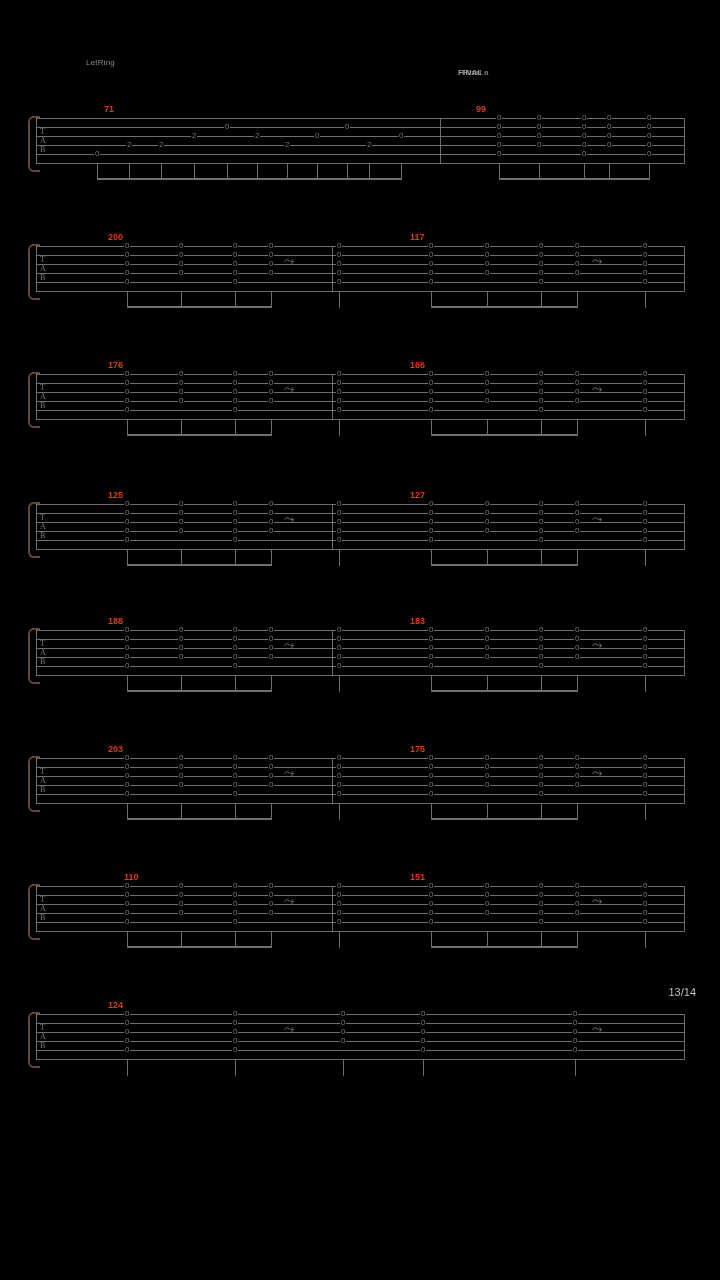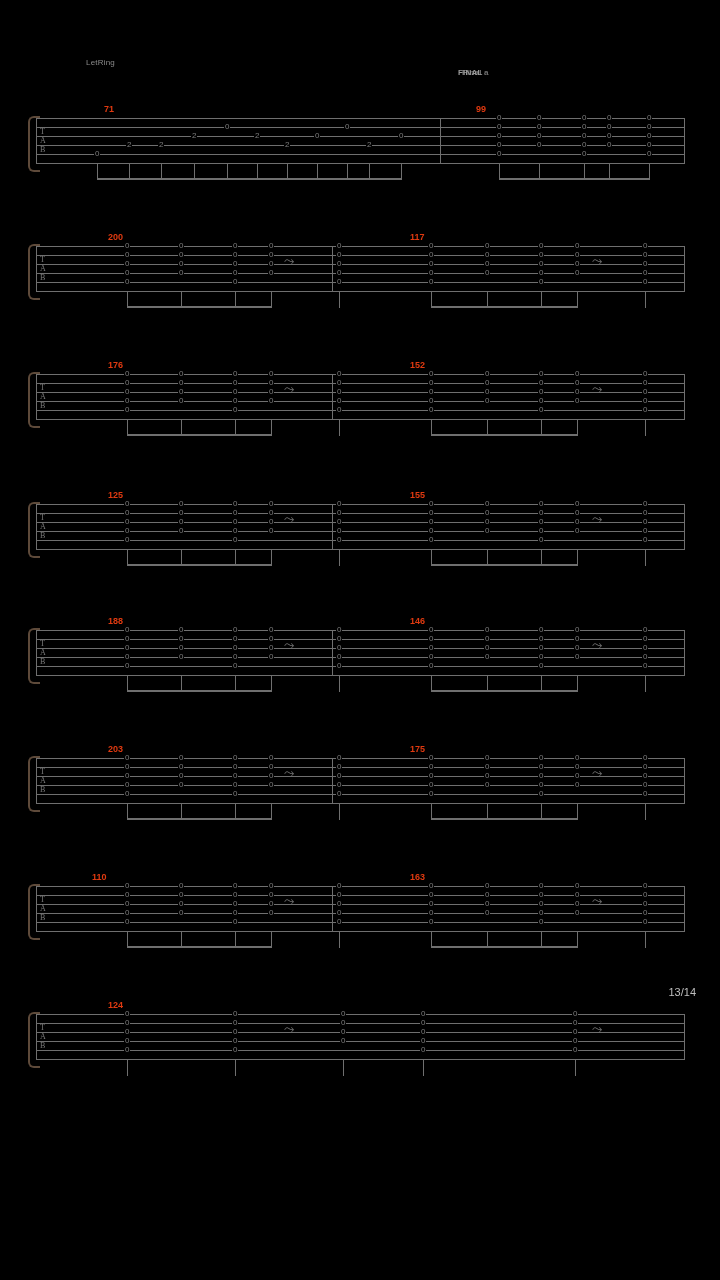--- a/index.html
+++ b/index.html
@@ -232,21 +232,21 @@
         <div class="brace"></div>
         <div class="tabclef" style="top: 9px;">
           <div>T</div>
           <div>A</div>
           <div>B</div>
         </div>
         <div class="barline" style="left: 0px;"></div>
         <div class="barline" style="left: 296px;"></div>
         <div class="barline" style="left: 648px;"></div>
         <div class="measnum" style="left: 72px; top: -14px;">176</div>
-        <div class="measnum" style="left: 374px; top: -14px;">152</div>
+        <div class="measnum" style="left: 374px; top: -14px;">166</div>
         <div class="note" style="left: 88px; top: -4px;">0</div>
         <div class="note" style="left: 88px; top: 5px;">0</div>
         <div class="note" style="left: 88px; top: 14px;">0</div>
         <div class="note" style="left: 88px; top: 23px;">0</div>
         <div class="note" style="left: 88px; top: 32px;">0</div>
         <div class="note" style="left: 142px; top: -4px;">0</div>
         <div class="note" style="left: 142px; top: 5px;">0</div>
         <div class="note" style="left: 142px; top: 14px;">0</div>
         <div class="note" style="left: 142px; top: 23px;">0</div>
         <div class="note" style="left: 196px; top: -4px;">0</div>
@@ -317,21 +317,21 @@
         <div class="brace"></div>
         <div class="tabclef" style="top: 9px;">
           <div>T</div>
           <div>A</div>
           <div>B</div>
         </div>
         <div class="barline" style="left: 0px;"></div>
         <div class="barline" style="left: 296px;"></div>
         <div class="barline" style="left: 648px;"></div>
         <div class="measnum" style="left: 72px; top: -14px;">125</div>
-        <div class="measnum" style="left: 374px; top: -14px;">155</div>
+        <div class="measnum" style="left: 374px; top: -14px;">127</div>
         <div class="note" style="left: 88px; top: -4px;">0</div>
         <div class="note" style="left: 88px; top: 5px;">0</div>
         <div class="note" style="left: 88px; top: 14px;">0</div>
         <div class="note" style="left: 88px; top: 23px;">0</div>
         <div class="note" style="left: 88px; top: 32px;">0</div>
         <div class="note" style="left: 142px; top: -4px;">0</div>
         <div class="note" style="left: 142px; top: 5px;">0</div>
         <div class="note" style="left: 142px; top: 14px;">0</div>
         <div class="note" style="left: 142px; top: 23px;">0</div>
         <div class="note" style="left: 196px; top: -4px;">0</div>
@@ -402,21 +402,21 @@
         <div class="brace"></div>
         <div class="tabclef" style="top: 9px;">
           <div>T</div>
           <div>A</div>
           <div>B</div>
         </div>
         <div class="barline" style="left: 0px;"></div>
         <div class="barline" style="left: 296px;"></div>
         <div class="barline" style="left: 648px;"></div>
         <div class="measnum" style="left: 72px; top: -14px;">188</div>
-        <div class="measnum" style="left: 374px; top: -14px;">146</div>
+        <div class="measnum" style="left: 374px; top: -14px;">183</div>
         <div class="note" style="left: 88px; top: -4px;">0</div>
         <div class="note" style="left: 88px; top: 5px;">0</div>
         <div class="note" style="left: 88px; top: 14px;">0</div>
         <div class="note" style="left: 88px; top: 23px;">0</div>
         <div class="note" style="left: 88px; top: 32px;">0</div>
         <div class="note" style="left: 142px; top: -4px;">0</div>
         <div class="note" style="left: 142px; top: 5px;">0</div>
         <div class="note" style="left: 142px; top: 14px;">0</div>
         <div class="note" style="left: 142px; top: 23px;">0</div>
         <div class="note" style="left: 196px; top: -4px;">0</div>
@@ -571,22 +571,22 @@
         </div>
         <div class="brace"></div>
         <div class="tabclef" style="top: 9px;">
           <div>T</div>
           <div>A</div>
           <div>B</div>
         </div>
         <div class="barline" style="left: 0px;"></div>
         <div class="barline" style="left: 296px;"></div>
         <div class="barline" style="left: 648px;"></div>
-        <div class="measnum" style="left: 56px; top: -14px;">110</div>
-        <div class="measnum" style="left: 374px; top: -14px;">163</div>
+        <div class="measnum" style="left: 88px; top: -14px;">110</div>
+        <div class="measnum" style="left: 374px; top: -14px;">151</div>
         <div class="note" style="left: 88px; top: -4px;">0</div>
         <div class="note" style="left: 88px; top: 5px;">0</div>
         <div class="note" style="left: 88px; top: 14px;">0</div>
         <div class="note" style="left: 88px; top: 23px;">0</div>
         <div class="note" style="left: 88px; top: 32px;">0</div>
         <div class="note" style="left: 142px; top: -4px;">0</div>
         <div class="note" style="left: 142px; top: 5px;">0</div>
         <div class="note" style="left: 142px; top: 14px;">0</div>
         <div class="note" style="left: 142px; top: 23px;">0</div>
         <div class="note" style="left: 196px; top: -4px;">0</div>

